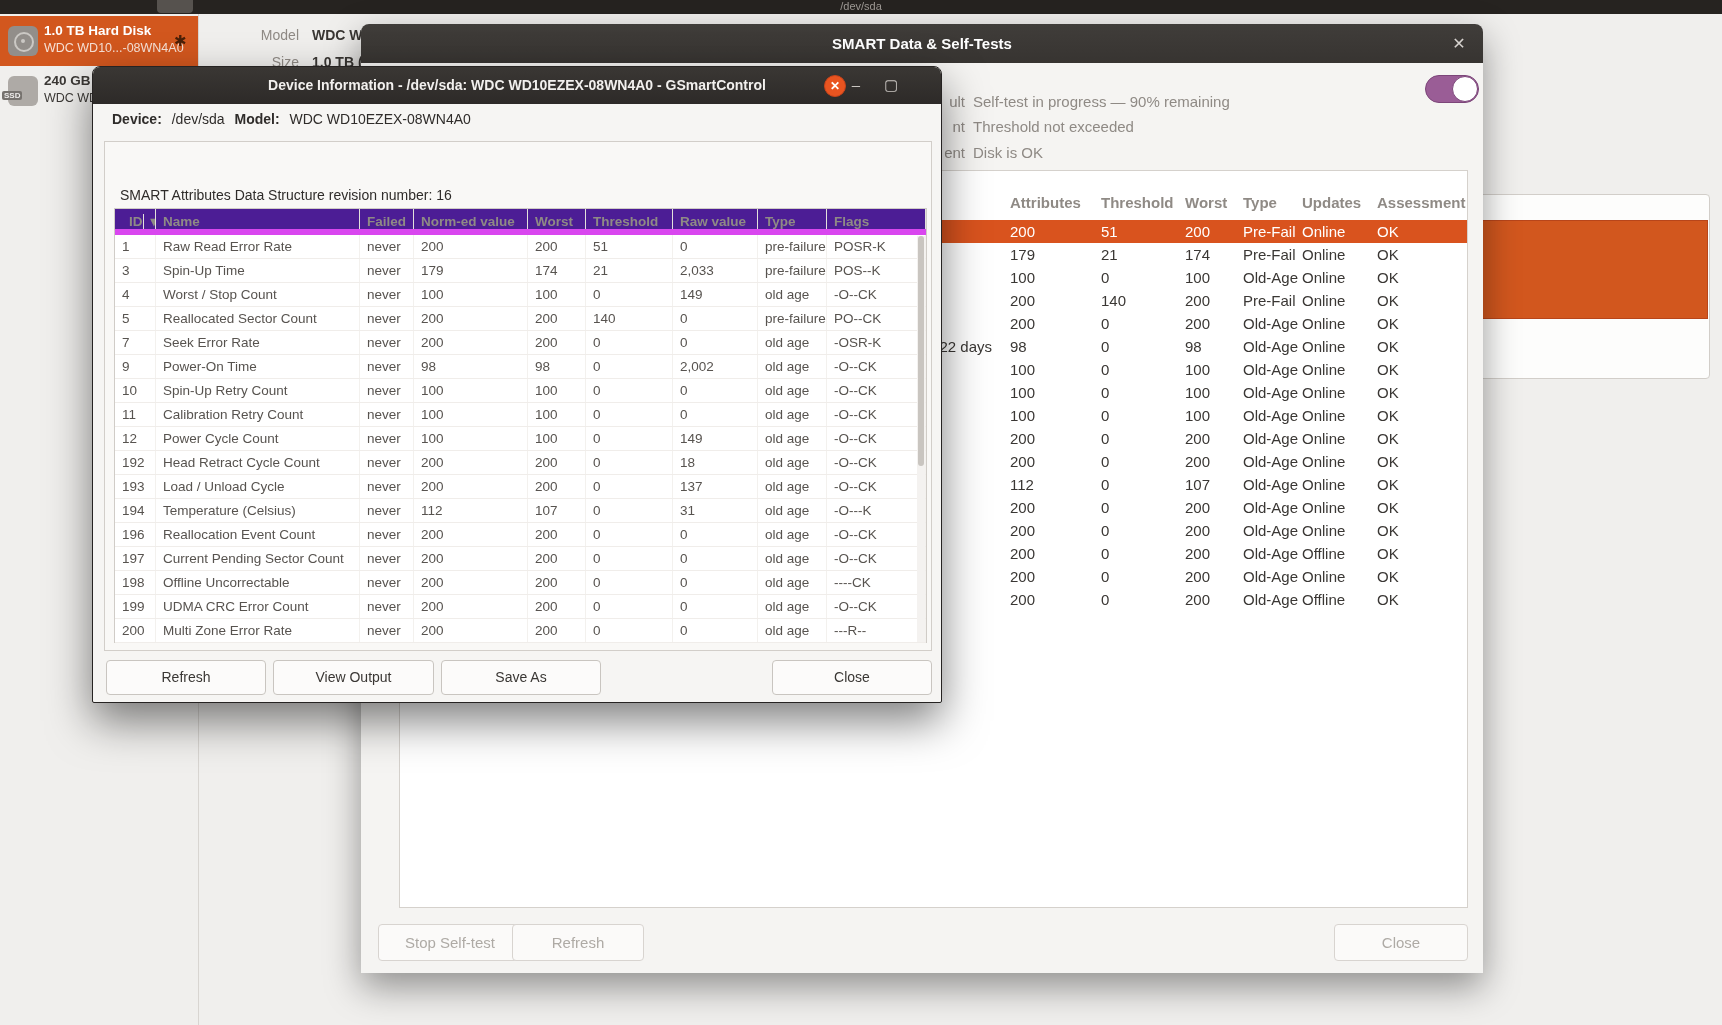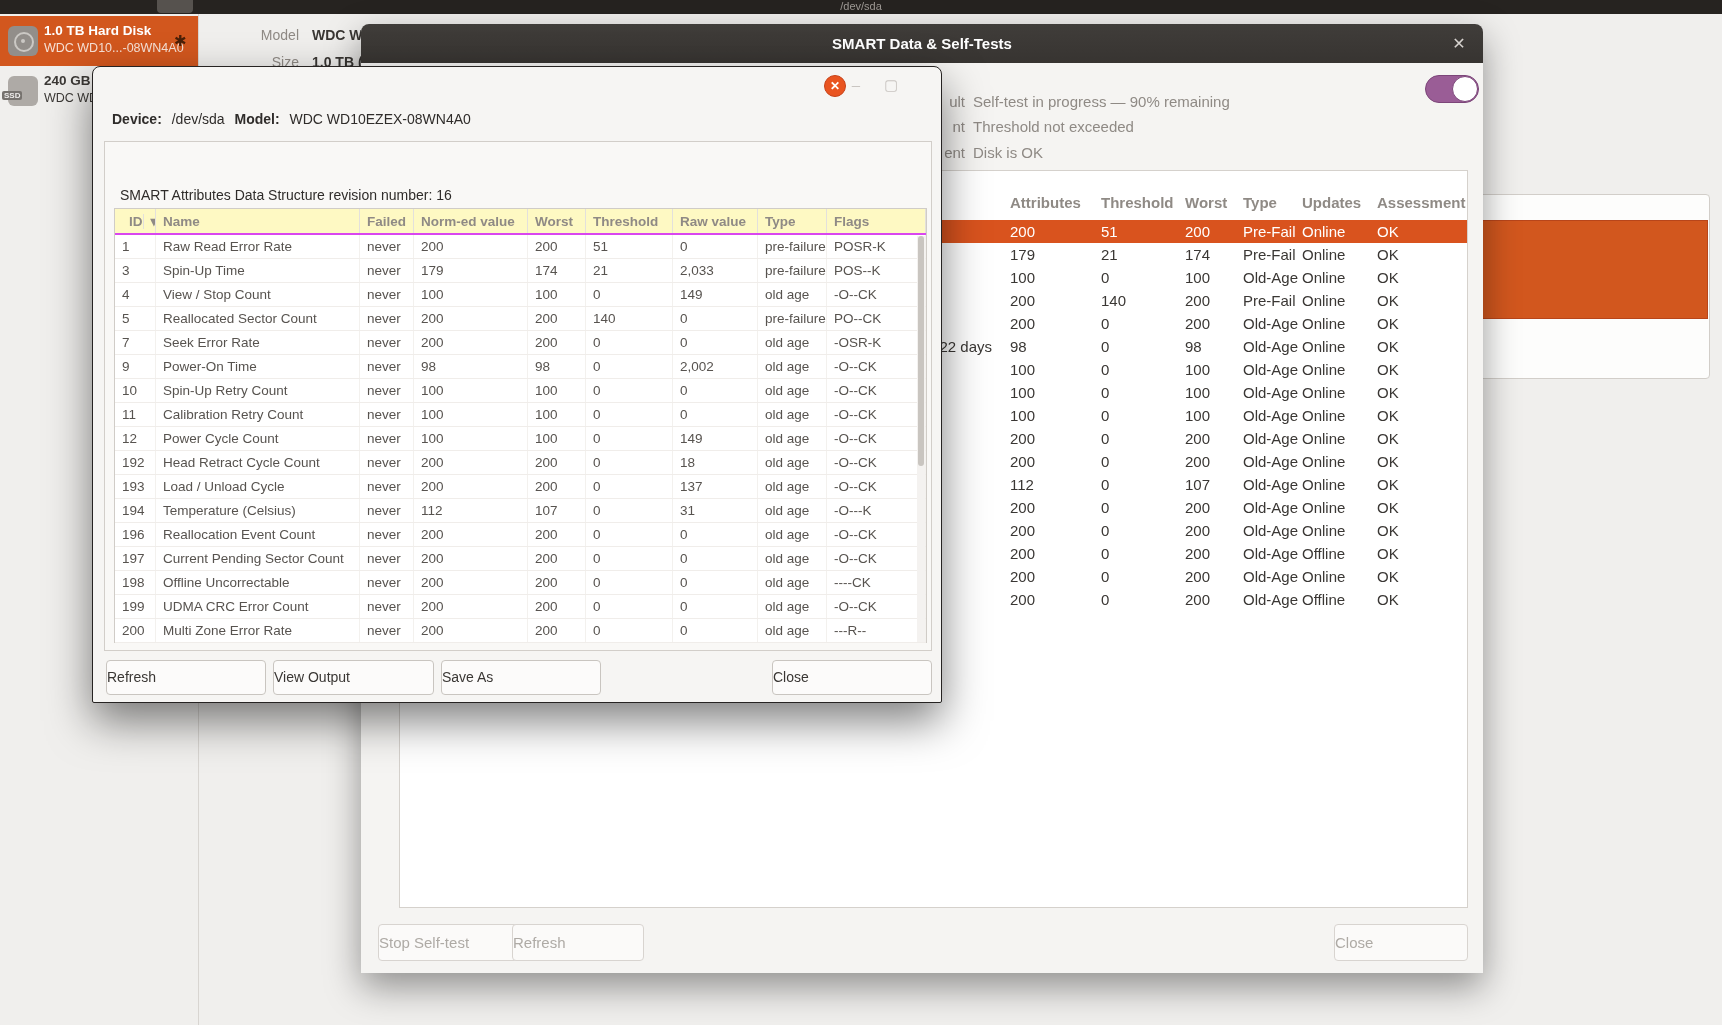--- a/index.html
+++ b/index.html
@@ -57,21 +57,21 @@
   .bg-head { left:39px; top:170px; width:1067px; height:24px; }
   .bg-head span { font-size:15px; font-weight:bold; color:#8f8a85; padding-left:4px; white-space:nowrap; }
   .bg-rows { left:39px; top:196px; width:1067px; }
   .bg-row { height:23px; line-height:23px; }
   .bg-row span { font-size:15px; color:#3a3734; padding-left:4px; white-space:nowrap; overflow:hidden; }
   .bg-row .c-frag { text-align:right; padding-right:14px; }
   .bg-row.selected { background:#d9531e; }
   .bg-row.selected span { color:#ffffff; }
 
   .btn { position:absolute; height:37px; background:#fbfaf9; border:1px solid #d8d4d0; border-radius:4px;
-         font-size:15px; color:#aeaaa5; text-align:left; line-height:35px; }
+         font-size:15px; color:#aeaaa5; text-align:center; line-height:35px; }
 
   
   .dev-dlg { left:92px; top:66px; width:850px; height:637px; background:#f6f5f3; border:1px solid #262322;
              border-radius:8px 8px 2px 2px; box-shadow:0 18px 44px rgba(0,0,0,.50); }
   .dev-title { left:0; top:0; width:100%; height:37px; background:linear-gradient(#3a3734,#2d2a28);
                border-radius:7px 7px 0 0; color:#f2f0ee; font-size:14px; font-weight:bold;
                text-align:center; line-height:37px; }
   .winctl { position:absolute; top:0; height:37px; width:30px; text-align:center; line-height:35px;
             color:#c9c5c1; font-size:15px; }
   .close-circle { position:absolute; left:731px; top:8px; width:22px; height:22px; border-radius:50%;
@@ -83,21 +83,21 @@
 
   .notebook { left:11px; top:74px; width:828px; height:510px; background:#f9f8f6; border:1px solid #d2cec9; }
   .tabs { position:absolute; left:0; top:0; width:100%; height:36px; border-bottom:1px solid #d2cec9;
           display:flex; padding-left:10px; }
   .tab { padding:0 14px; font-size:14px; color:#8f8a85; line-height:34px; white-space:nowrap; }
   .tab.selected { color:#353230; font-weight:bold; box-shadow:inset 0 -3px 0 #dc5120; }
   .revision { position:absolute; left:15px; top:45px; font-size:14px; color:#2f2c2a; }
 
   .fr-table { position:absolute; left:9px; top:66px; width:813px; height:435px; background:#ffffff; border:1px solid #d0ccc7; }
   .fr-grid { display:grid; grid-template-columns:41px 204px 54px 114px 58px 87px 85px 69px auto; }
-  .fr-head { height:26px; background:#fef9c3; border-bottom:2px solid #d946ef; }
+  .fr-head { height:26px; background:#4c1d95; border-bottom:6px solid #d946ef; }
   .fr-head span { font-size:13.5px; font-weight:bold; color:#8f8a85; padding-left:7px; line-height:25px;
                   border-right:1px solid #e3e0dc; white-space:nowrap; overflow:hidden; }
   .sort-glyph { font-size:10px; padding-left:4px; border:none !important; }
   .fr-row { height:24px; border-bottom:1px solid #f0edea; }
   .fr-row span { font-size:13.5px; color:#57534f; padding-left:7px; line-height:23px;
                  border-right:1px solid #f3f1ee; white-space:nowrap; overflow:hidden; }
   .fr-scroll { position:absolute; right:1px; top:27px; width:8px; height:406px; background:#f4f2f0; }
   .fr-thumb { position:absolute; left:1px; top:0; width:6px; height:230px; background:#c9c5c0; border-radius:3px; }
   .dev-btn { background:#fcfbfa; border:1px solid #c9c5c0; height:35px; color:#3a3734; font-size:14px; line-height:33px; }
 </style>
@@ -319,20 +319,21 @@
         <span>OK</span>
       </div>
     </div>
 
   <div class="btn" style="left:17px;  top:900px; width:144px;">Stop Self-test</div>
   <div class="btn" style="left:151px; top:900px; width:132px;">Refresh</div>
   <div class="btn" style="left:973px; top:900px; width:134px;">Close</div>
 </div>
 
 <div class="abs dev-dlg">
+  <div class="abs dev-title">Device Information - /dev/sda: WDC WD10EZEX-08WN4A0 - GSmartControl</div>
   <div class="winctl" style="left:748px;">–</div>
   <div class="winctl" style="left:783px;">▢</div>
   <div class="close-circle">✕</div>
 
   <div class="abs dev-line">
     <span><b>Device:</b></span>
     <span>/dev/sda</span>
     <span><b>Model:</b></span>
     <span>WDC WD10EZEX-08WN4A0</span>
   </div>
@@ -373,21 +374,21 @@
             <span>never</span>
             <span>179</span>
             <span>174</span>
             <span>21</span>
             <span>2,033</span>
             <span>pre-failure</span>
             <span>POS--K</span>
           </div>
           <div class="fr-grid fr-row">
             <span>4</span>
-            <span>View / Stop Count</span>
+            <span>Worst / Stop Count</span>
             <span>never</span>
             <span>100</span>
             <span>100</span>
             <span>0</span>
             <span>149</span>
             <span>old age</span>
             <span>-O--CK</span>
           </div>
           <div class="fr-grid fr-row">
             <span>5</span>

